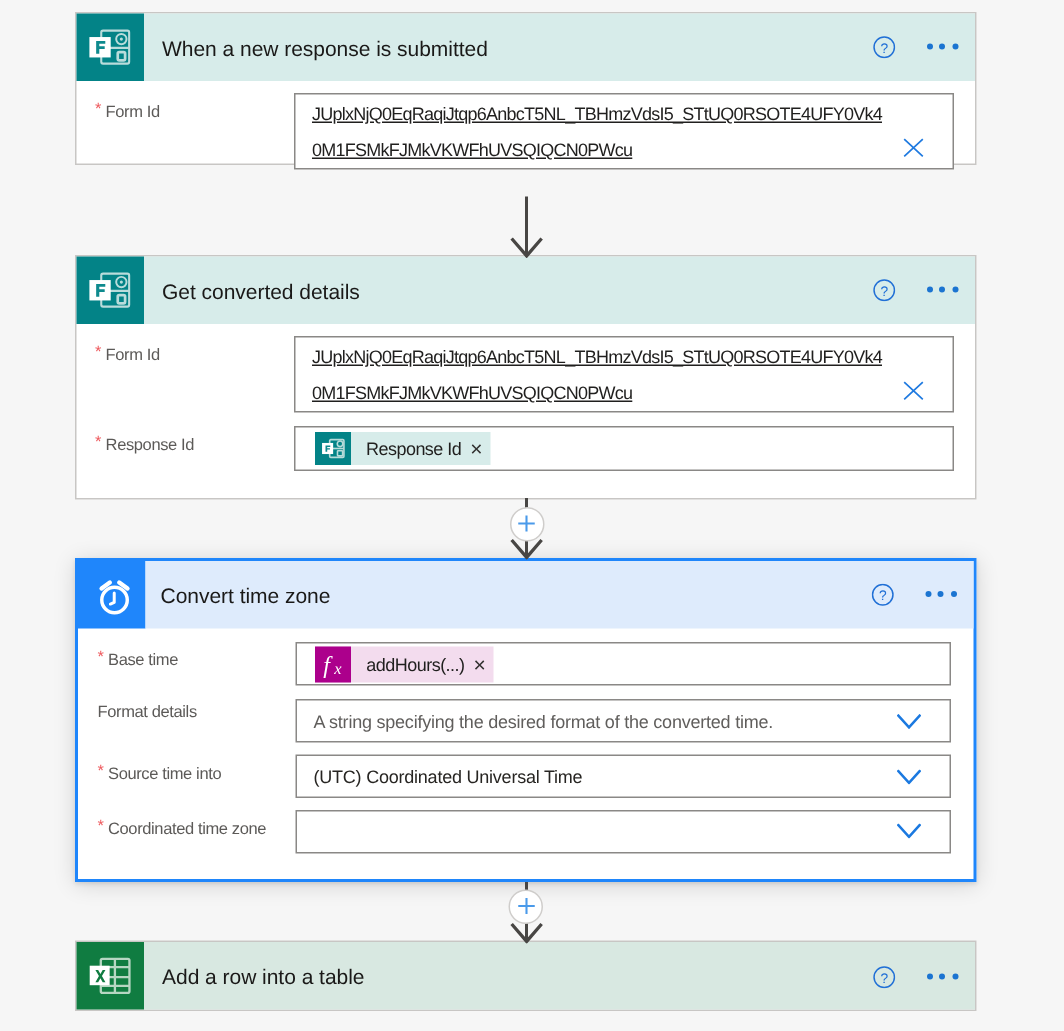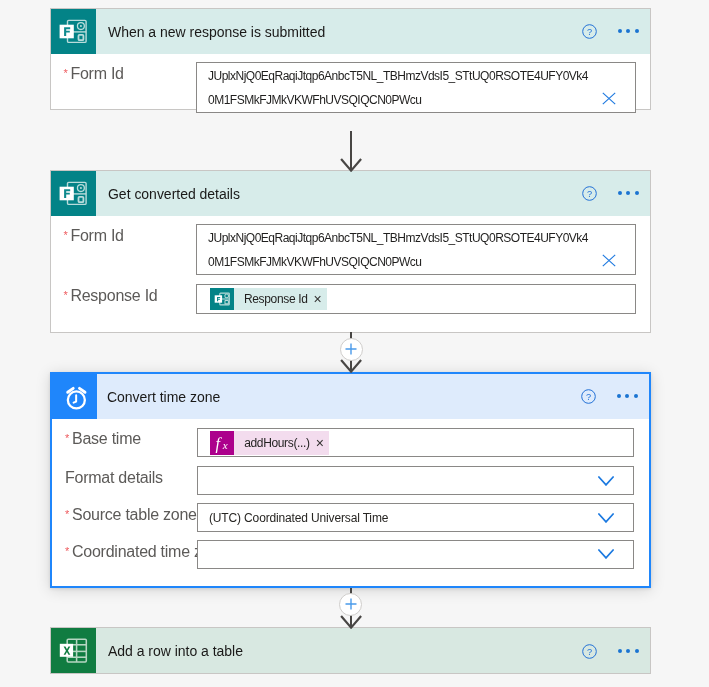--- a/index.html
+++ b/index.html
@@ -17,24 +17,24 @@
   .hdr-title{flex:1;font-size:14px;color:#1a1918;padding-left:12px;letter-spacing:-0.02px;}
   .card.sel .hdr-title{padding-left:10px;}
   .hdr-actions{position:relative;width:70px;height:45px;flex:0 0 70px;}
   .help-btn{position:absolute;left:1.8px;top:15.4px;width:15px;height:15px;}
   .more-btn{position:absolute;left:38.2px;top:20.3px;width:23px;height:5px;}
   .dot{width:4px;height:4px;border-radius:50%;background:#1b74d1;display:block;position:absolute;top:0;}
 
   
   .row{position:absolute;display:flex;align-items:flex-start;}
   .row .lblwrap{position:relative;}
-  .lbl{font-size:16px;color:#5c5a58;white-space:nowrap;letter-spacing:-0.25px;}
+  .lbl{font-size:11px;color:#5c5a58;white-space:nowrap;letter-spacing:-0.25px;}
   .req{color:#ee5a5e;font-size:11px;position:absolute;left:-7px;top:3.6px;line-height:11px;}
   .tbox{position:absolute;border:1px solid #8a8886;background:#fff;box-sizing:border-box;}
-  .tline{font-size:12px;color:#201f1e;position:absolute;left:11px;white-space:nowrap;letter-spacing:-0.5px;}
+  .tline{font-size:12px;color:#201f1e;position:absolute;left:11px;white-space:nowrap;letter-spacing:-0.5px;text-decoration:underline;}
   .ddl{position:absolute;border:1px solid #8a8886;background:#fff;box-sizing:border-box;display:flex;align-items:center;}
   .ddl .val{font-size:12px;color:#272522;padding-left:11.5px;white-space:nowrap;letter-spacing:-0.15px;}
   .ddl .val.ph{color:#605e5c;}
   .chev{position:absolute;right:18.5px;top:50%;transform:translateY(-50%);display:flex;}
   .clear-x{position:absolute;display:flex;}
 
   
   .chip{position:absolute;display:flex;align-items:center;height:22px;}
   .chip-ico{width:24px;height:100%;flex:0 0 24px;display:flex;align-items:center;justify-content:center;}
   .chip-txt{font-size:12px;color:#201f1e;padding:0 0 0 10.2px;line-height:100%;letter-spacing:-0.35px;}
@@ -200,29 +200,30 @@
         </span>
         <span class="chip-txt">addHours(...)</span>
         <span class="chip-x">×</span>
       </div>
     </div>
 
     <div class="row" style="left:13.0px;top:94.7px;">
       <span class="lbl">Format details</span>
     </div>
     <div class="ddl" style="left:144.5px;top:92.3px;width:437px;height:28.5px;">
+      <span class="val ph">A string specifying the desired format of the converted time.</span>
       <span class="chev">
         <svg width="16" height="10" viewBox="0 0 16 10">
             <path d="M0.9 1.1 L8 8.9 L15.1 1.1" fill="none" stroke="#1b79e0" stroke-width="1.7" stroke-linecap="square"></path>
           </svg>
       </span>
     </div>
 
     <div class="row" style="left:20.0px;top:131.7px;">
-      <span class="lblwrap"><span class="req">*</span><span class="lbl">Source table zone</span></span>
+      <span class="lblwrap"><span class="req">*</span><span class="lbl">Source time into</span></span>
     </div>
     <div class="ddl" style="left:144.5px;top:129.3px;width:437px;height:28.5px;">
       <span class="val">(UTC) Coordinated Universal Time</span>
       <span class="chev">
         <svg width="16" height="10" viewBox="0 0 16 10">
             <path d="M0.9 1.1 L8 8.9 L15.1 1.1" fill="none" stroke="#1b79e0" stroke-width="1.7" stroke-linecap="square"></path>
           </svg>
       </span>
     </div>
 

